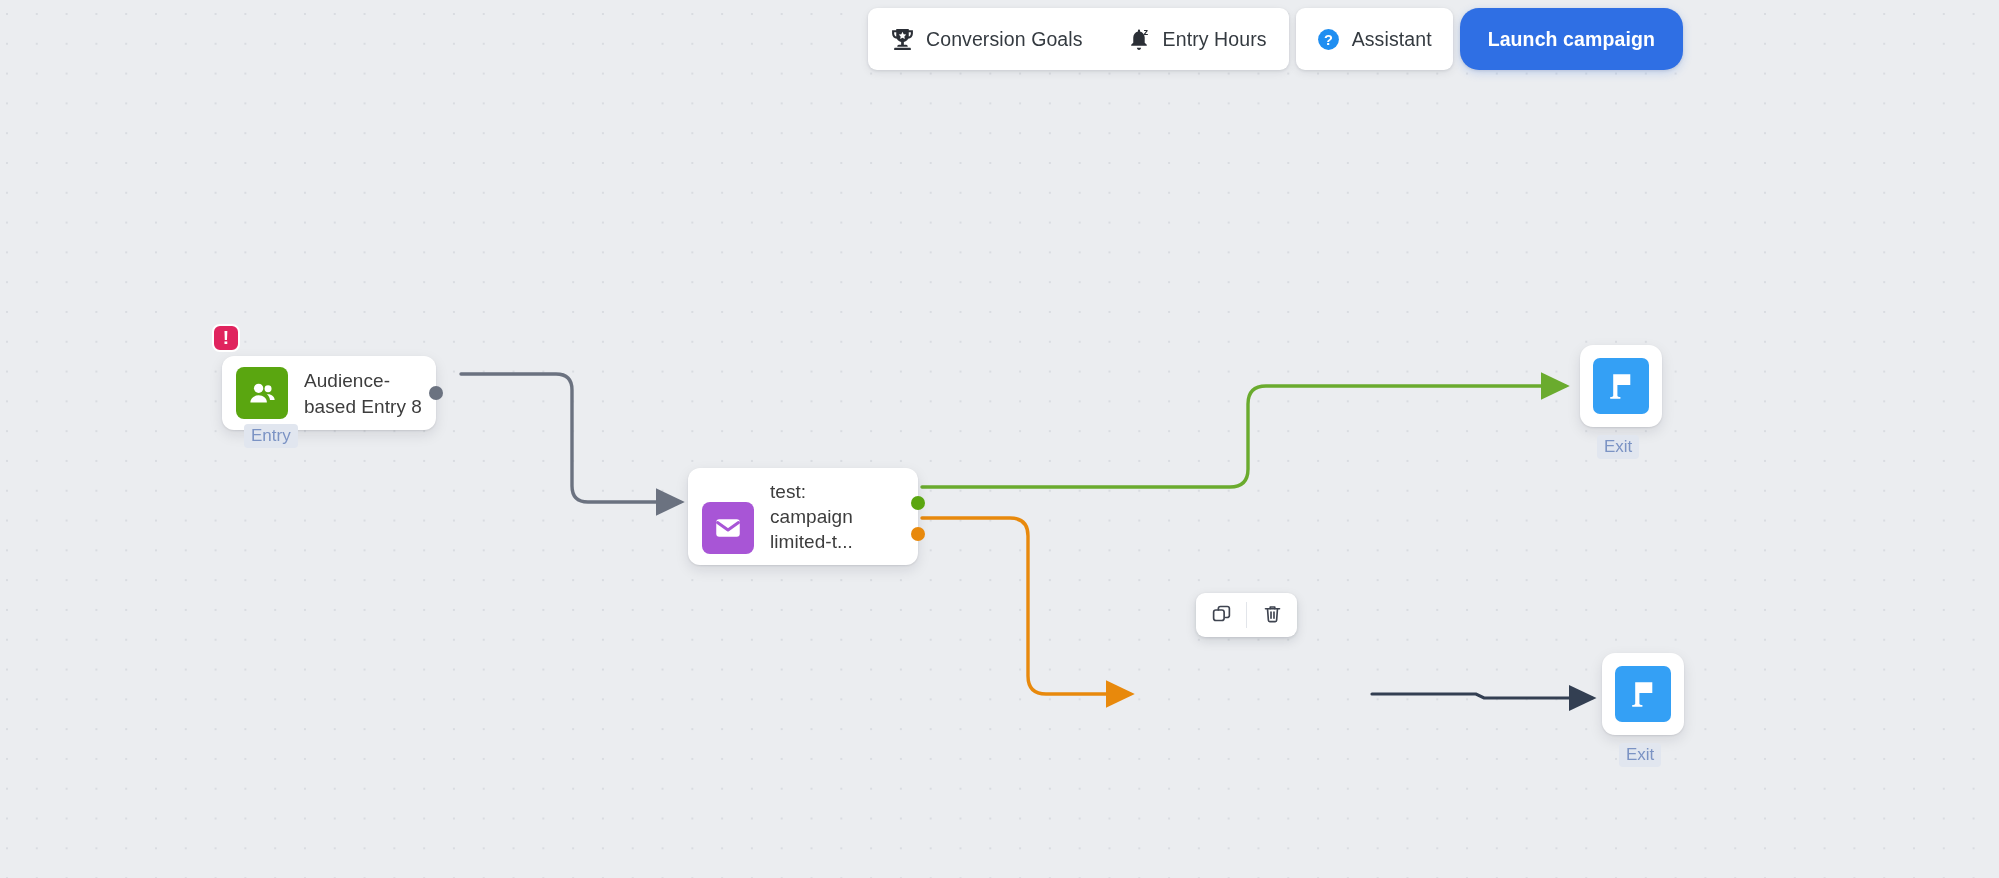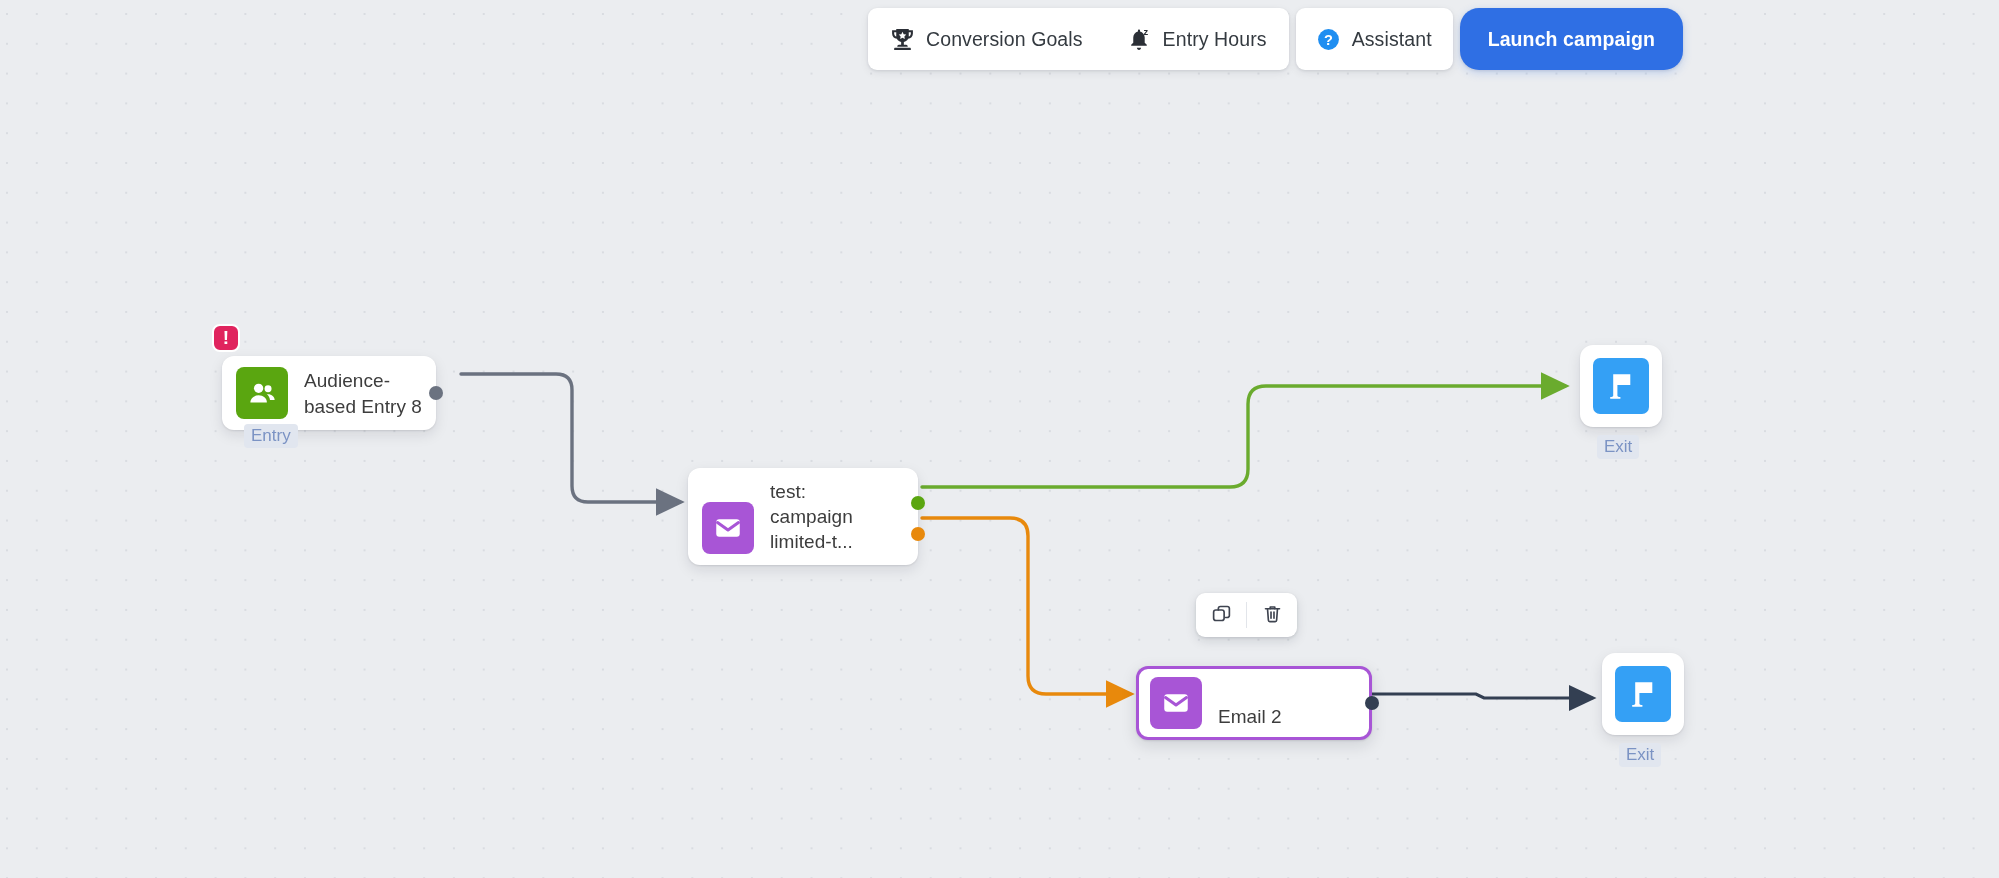--- a/index.html
+++ b/index.html
@@ -297,32 +297,20 @@
       <div class="node-title small">
         <div>test:</div>
         <div>campaign</div>
         <div>limited-t...</div>
       </div>
       <div class="port green" style="right:-7px; top:28px;"></div>
       <div class="port orange" style="right:-7px; top:59px;"></div>
     </div>
   </div>
 
-  <div class="node" id="node-email2" style="left:1136px; top:650px;">
-    <div class="node-card selected" style="width:236px;">
-      <div class="node-icon purple">
-        <svg width="30" height="30" viewBox="0 0 24 24" fill="#ffffff">
-          <rect x="2.6" y="5" width="18.8" height="14" rx="2.4"></rect>
-          <path d="M3.6 7.6 L12 13.6 L20.4 7.6" fill="none" stroke="#a855d6" stroke-width="2.4" stroke-linecap="round" stroke-linejoin="round"></path>
-        </svg>
-      </div>
-      <div class="node-title">Email 2</div>
-      <div class="port dark" style="right:-10px; top:50%; margin-top:-7px;"></div>
-    </div>
-  </div>
 
   <div id="node-toolbar" style="left:1196px; top:593px;">
     <div class="nt-btn">
       <span>
         <svg width="21" height="21" viewBox="0 0 24 24" fill="none" stroke="#3f4450" stroke-width="1.9" stroke-linecap="round" stroke-linejoin="round">
           <rect x="3" y="8" width="12" height="12" rx="2.6"></rect>
           <path d="M8.4 8V6.4A2.4 2.4 0 0 1 10.8 4h7.8A2.4 2.4 0 0 1 21 6.4v7.8a2.4 2.4 0 0 1-2.4 2.4H16.6"></path>
         </svg>
       </span>
     </div>

